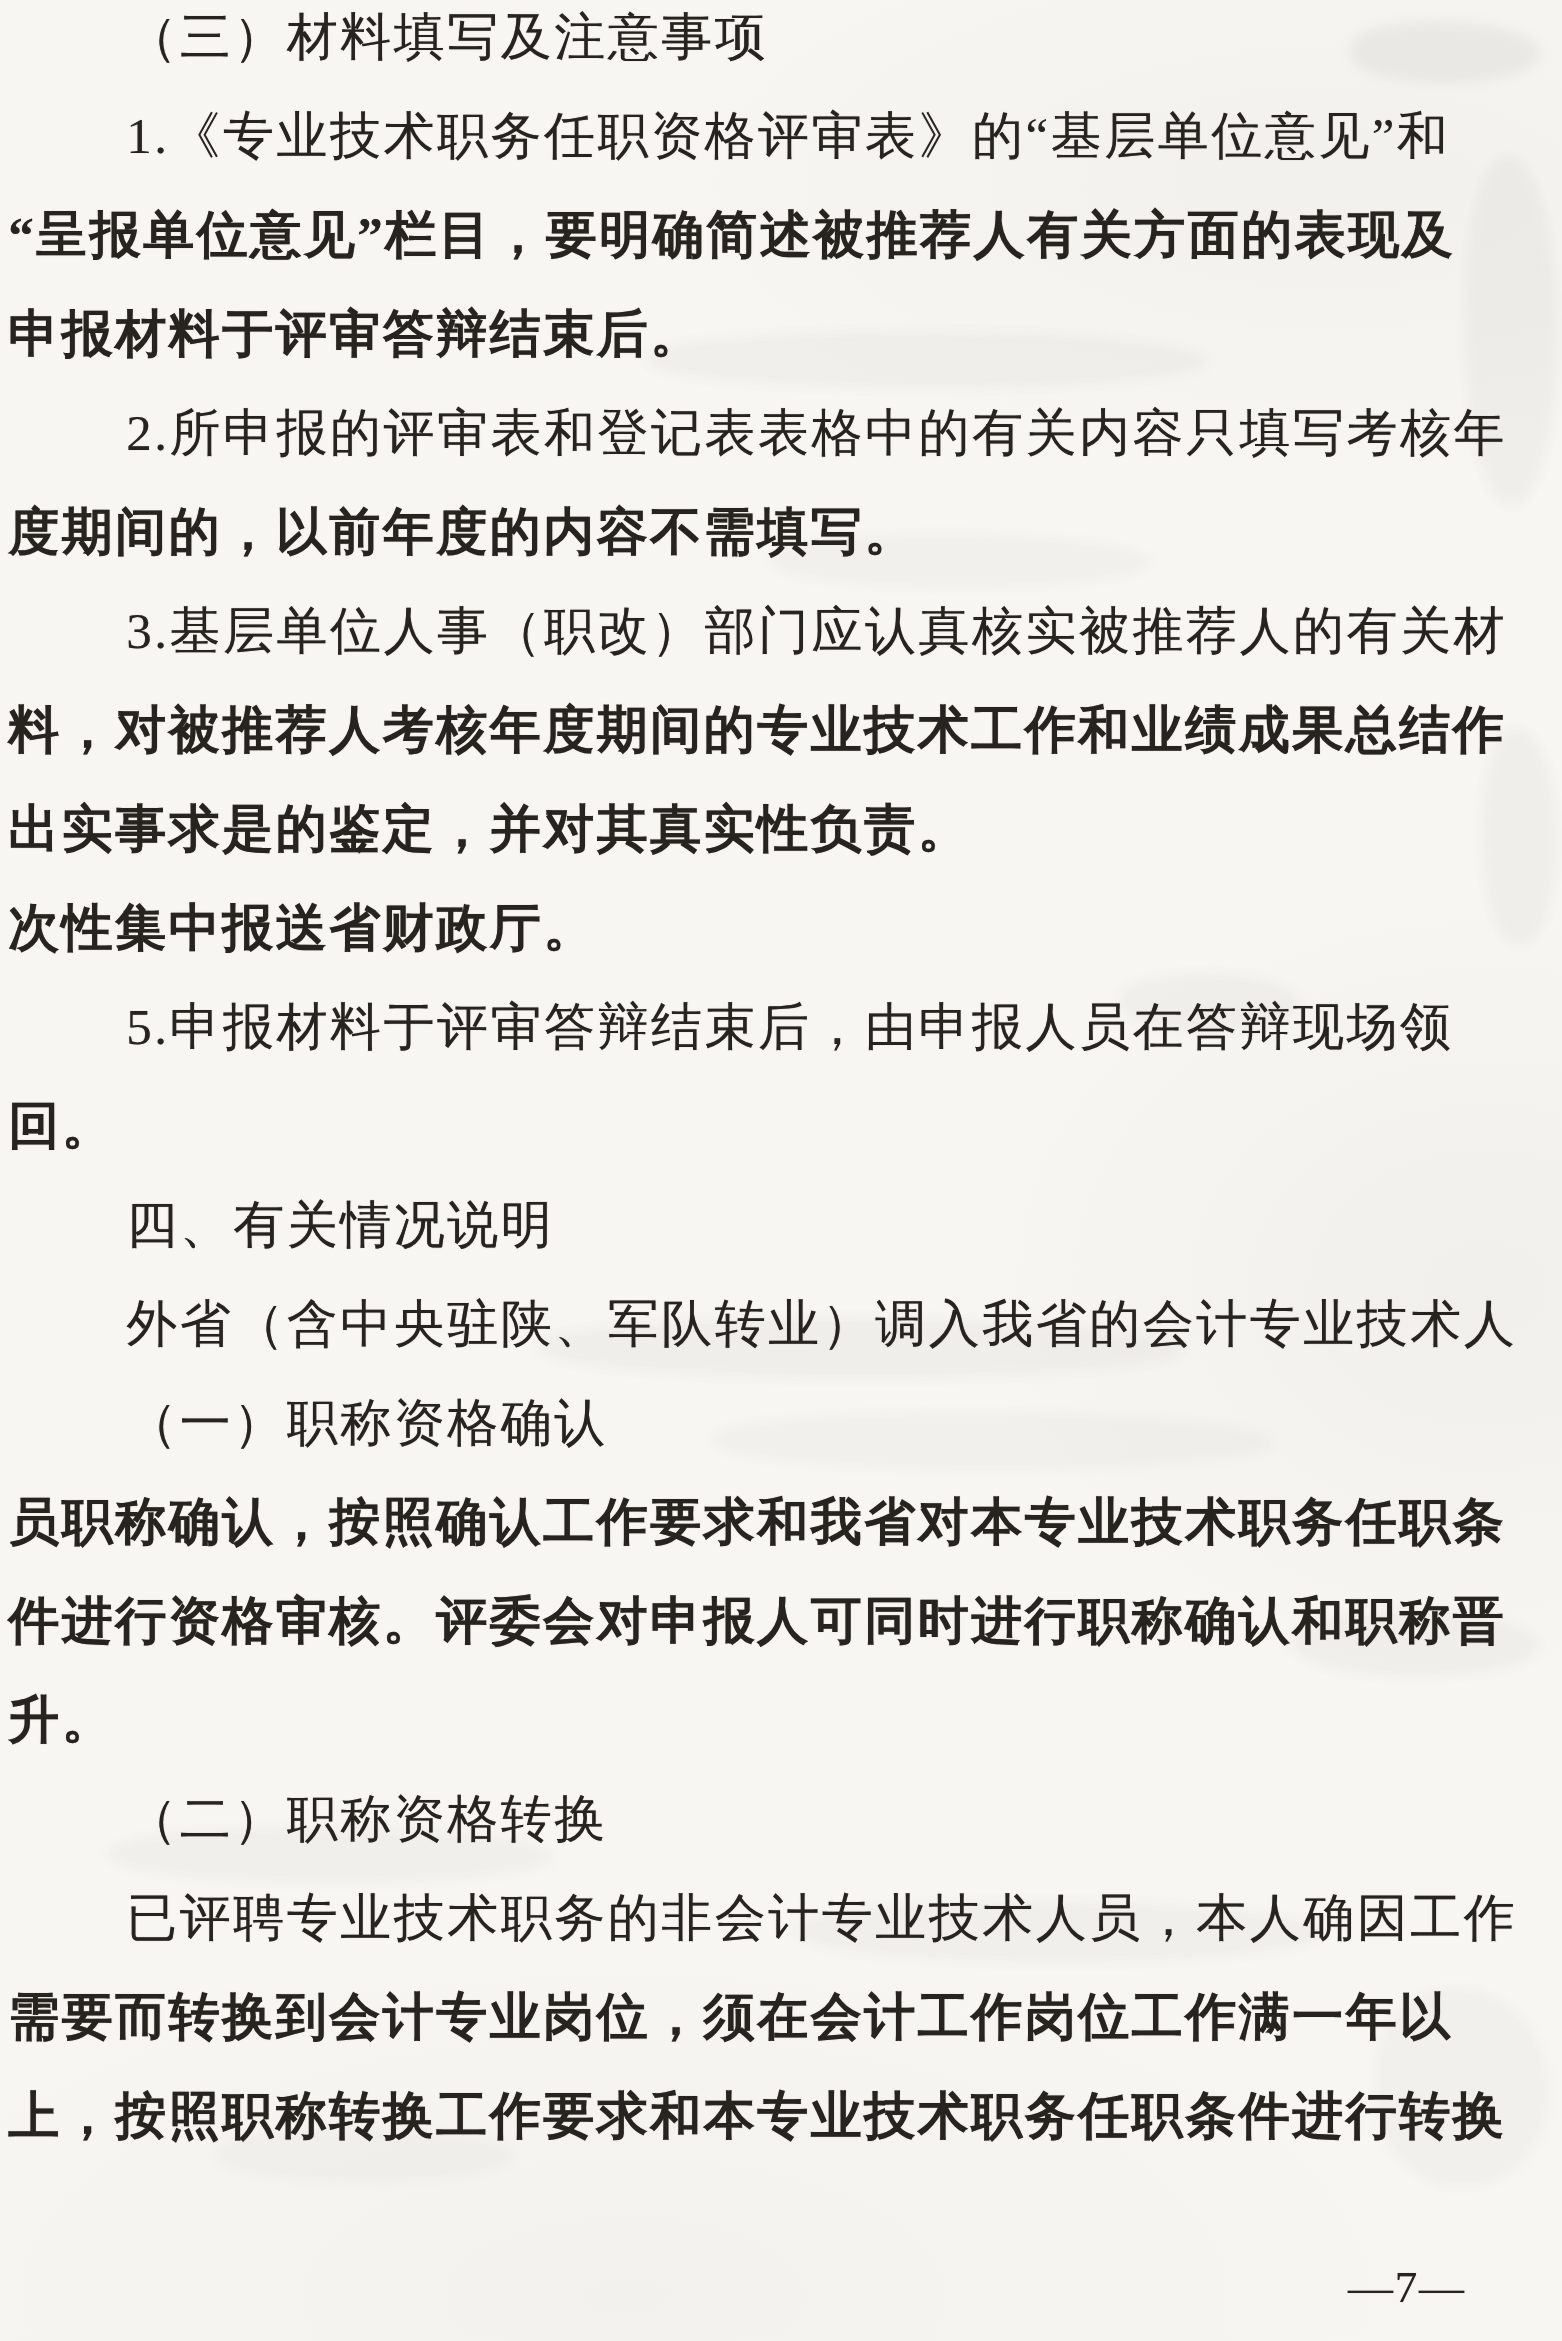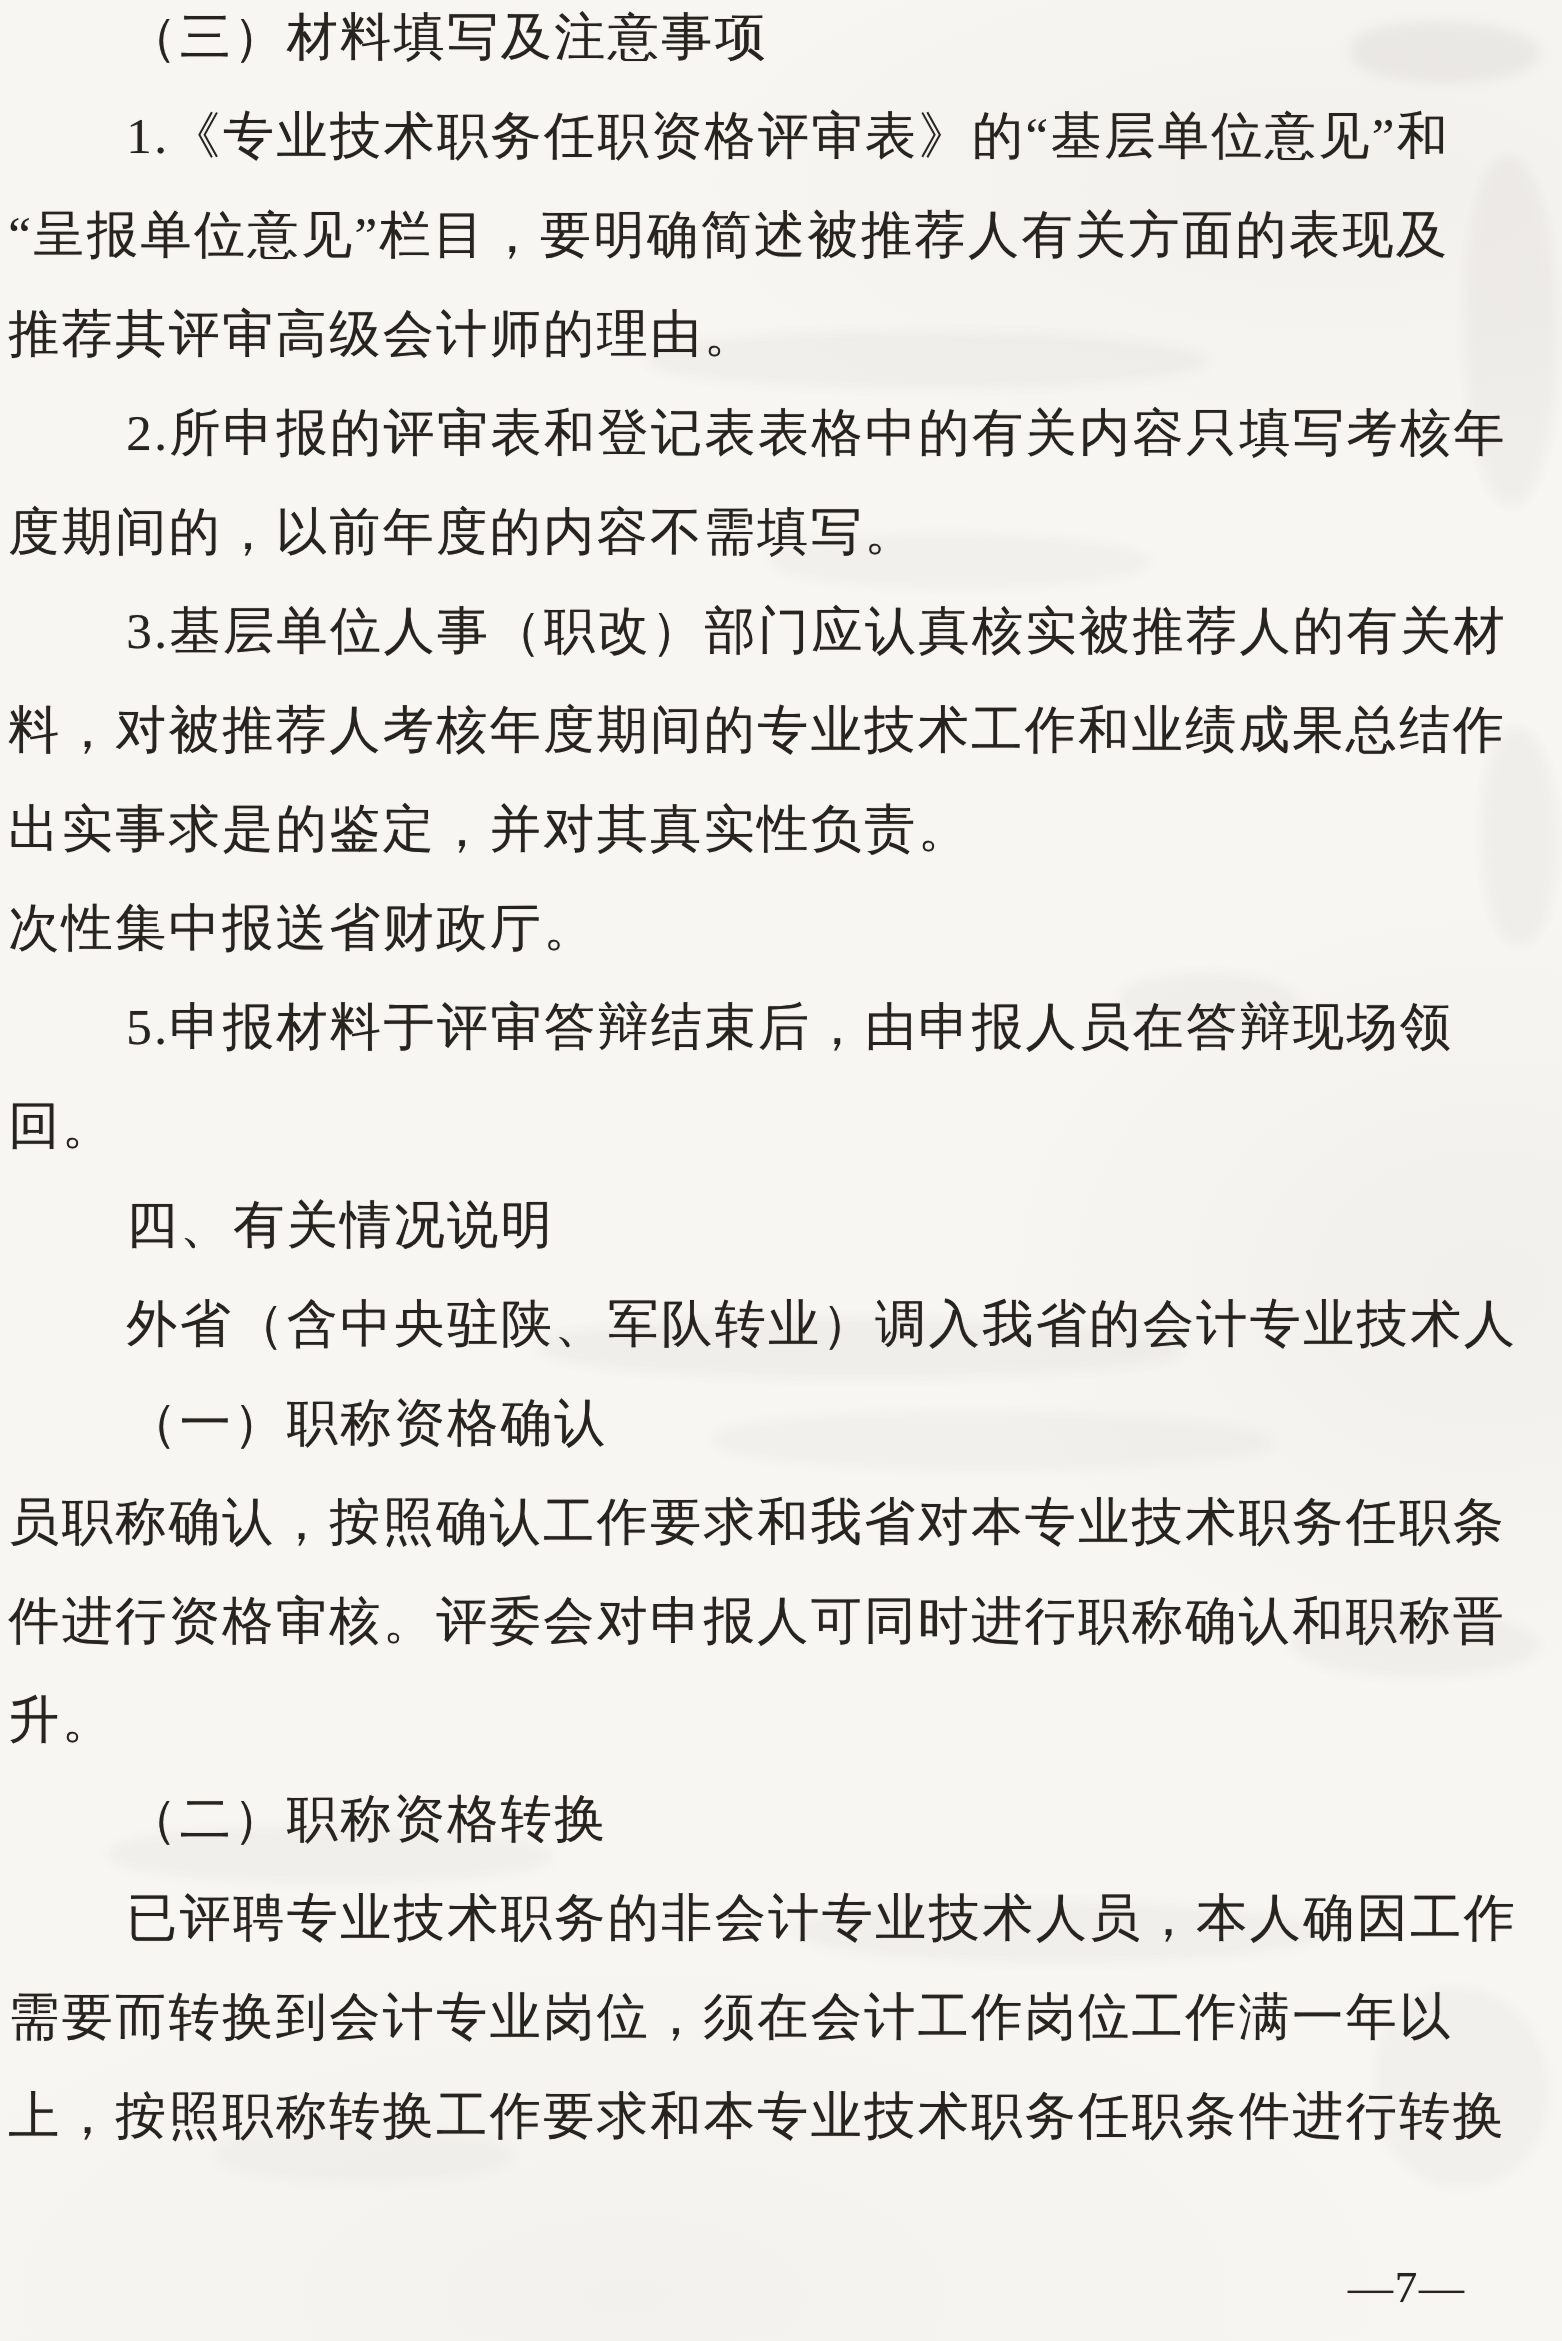--- a/index.html
+++ b/index.html
@@ -28,21 +28,21 @@
   .line {
     margin: 0;
     height: 99px;
     line-height: 99px;
     font-size: 51px;
     letter-spacing: 2.5px;
     white-space: nowrap;
     text-shadow: 0 0 0.8px rgba(40, 37, 32, 0.5);
   }
   .indent-para { padding-left: 118px; }
-  .indent-flush { padding-left: 0; }
+  .indent-flush { padding-left: 0; font-weight: bold; }
   .bold {
     font-weight: 400;
     text-shadow: 0 0 0.8px rgba(30, 28, 24, 0.75);
   }
   .page-number {
     position: absolute;
     left: 1348px;
     top: 2262px;
     font-size: 45px;
     letter-spacing: 1.7px;
@@ -71,21 +71,21 @@
 <div class="smudge" style="left:1292px; top:1611px; width:248px; height:66px; opacity:.7;"></div>
 <div class="smudge" style="left:108px;  top:1826px; width:447px; height:58px; opacity:.65;"></div>
 <div class="smudge" style="left:795px;  top:1901px; width:530px; height:62px; opacity:.7;"></div>
 <div class="smudge" style="left:1375px; top:1988px; width:174px; height:199px; opacity:.6;"></div>
 <div class="smudge" style="left:215px;  top:2128px; width:298px; height:54px; opacity:.55;"></div>
 
 <div class="doc" id="doc-lines">
     <p class="line indent-para">（三）材料填写及注意事项</p>
     <p class="line indent-para">1.《专业技术职务任职资格评审表》的“基层单位意见”和</p>
     <p class="line indent-flush">“呈报单位意见”栏目，要明确简述被推荐人有关方面的表现及</p>
-    <p class="line indent-flush">推荐其评审高级会计师的理由。</p>
+    <p class="line indent-flush">申报材料于评审答辩结束后。</p>
     <p class="line indent-para">2.所申报的评审表和登记表表格中的有关内容只填写考核年</p>
     <p class="line indent-flush">度期间的，以前年度的内容不需填写。</p>
     <p class="line indent-para">3.基层单位人事（职改）部门应认真核实被推荐人的有关材</p>
     <p class="line indent-flush">料，对被推荐人考核年度期间的专业技术工作和业绩成果总结作</p>
     <p class="line indent-flush">出实事求是的鉴定，并对其真实性负责。</p>
     <p class="line indent-flush">次性集中报送省财政厅。</p>
     <p class="line indent-para">5.申报材料于评审答辩结束后，由申报人员在答辩现场领</p>
     <p class="line indent-flush">回。</p>
     <p class="line indent-para bold">四、有关情况说明</p>
     <p class="line indent-para">外省（含中央驻陕、军队转业）调入我省的会计专业技术人</p>

